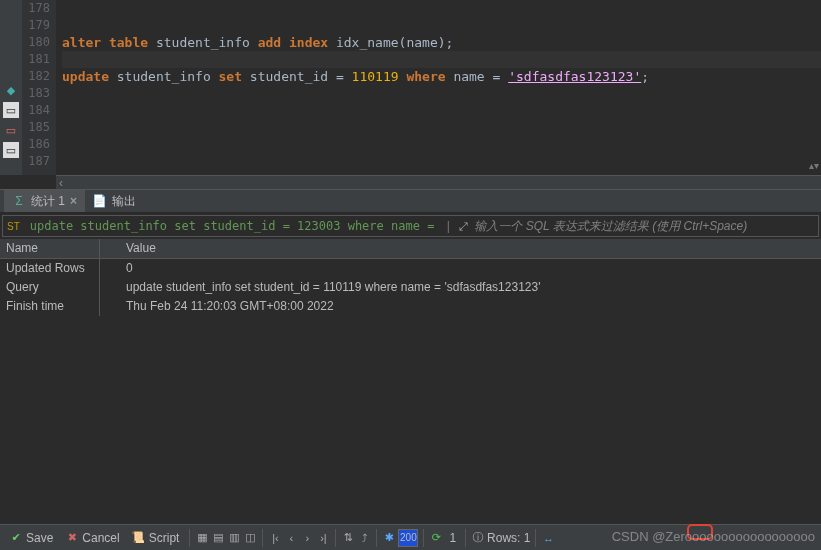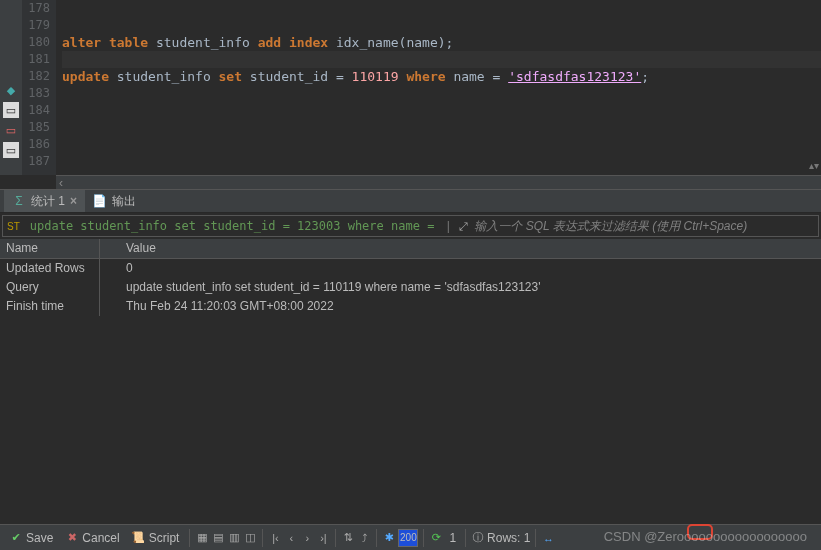--- a/index.html
+++ b/index.html
@@ -43,21 +43,21 @@
   background: #2b2b2b;
   font-family: Consolas, monospace;
   font-size: 13px;
   line-height: 17px;
   color: #a9b7c6;
   padding-left: 6px;
   white-space: pre;
   position: relative;
 }
 .kw { color: #cc7832; font-weight: bold; }
-.num { color: #fca5a5; }
+.num { color: #eab308; }
 .str { color: #f0abfc; text-decoration: underline; }
 .fn { color: #a9b7c6; }
 .hl-line { background: #323232; display:inline-block; width:100%; }
 .scroll-h {
   height: 14px;
   background: #3c3f41;
   border-top: 1px solid #555;
   margin-left: 56px;
   position: relative;
 }
@@ -149,21 +149,21 @@
 .vdiv { width:1px; height:18px; background:#555; margin:0 3px; }
 .bb-ic { width:14px; height:14px; display:inline-flex; align-items:center; justify-content:center; font-size:11px; color:#aaa; }
 .bb-input {
   width: 20px; height: 18px;
   background: #1d4ed8; border: 1px solid #666;
   color: #bbb; text-align: center;
   font-size: 10px;
 }
 .watermark {
   position: absolute;
-  bottom: 6px; right: 14px;
+  bottom: 6px; right: 6px;
   color: rgba(220,220,220,0.45);
   font-size: 13px;
   pointer-events: none;
 }
 .red-mark {
   position: absolute;
   bottom: 10px; right: 108px;
   width: 26px; height: 16px;
   border: 2px solid #d43;
   border-radius: 5px;

